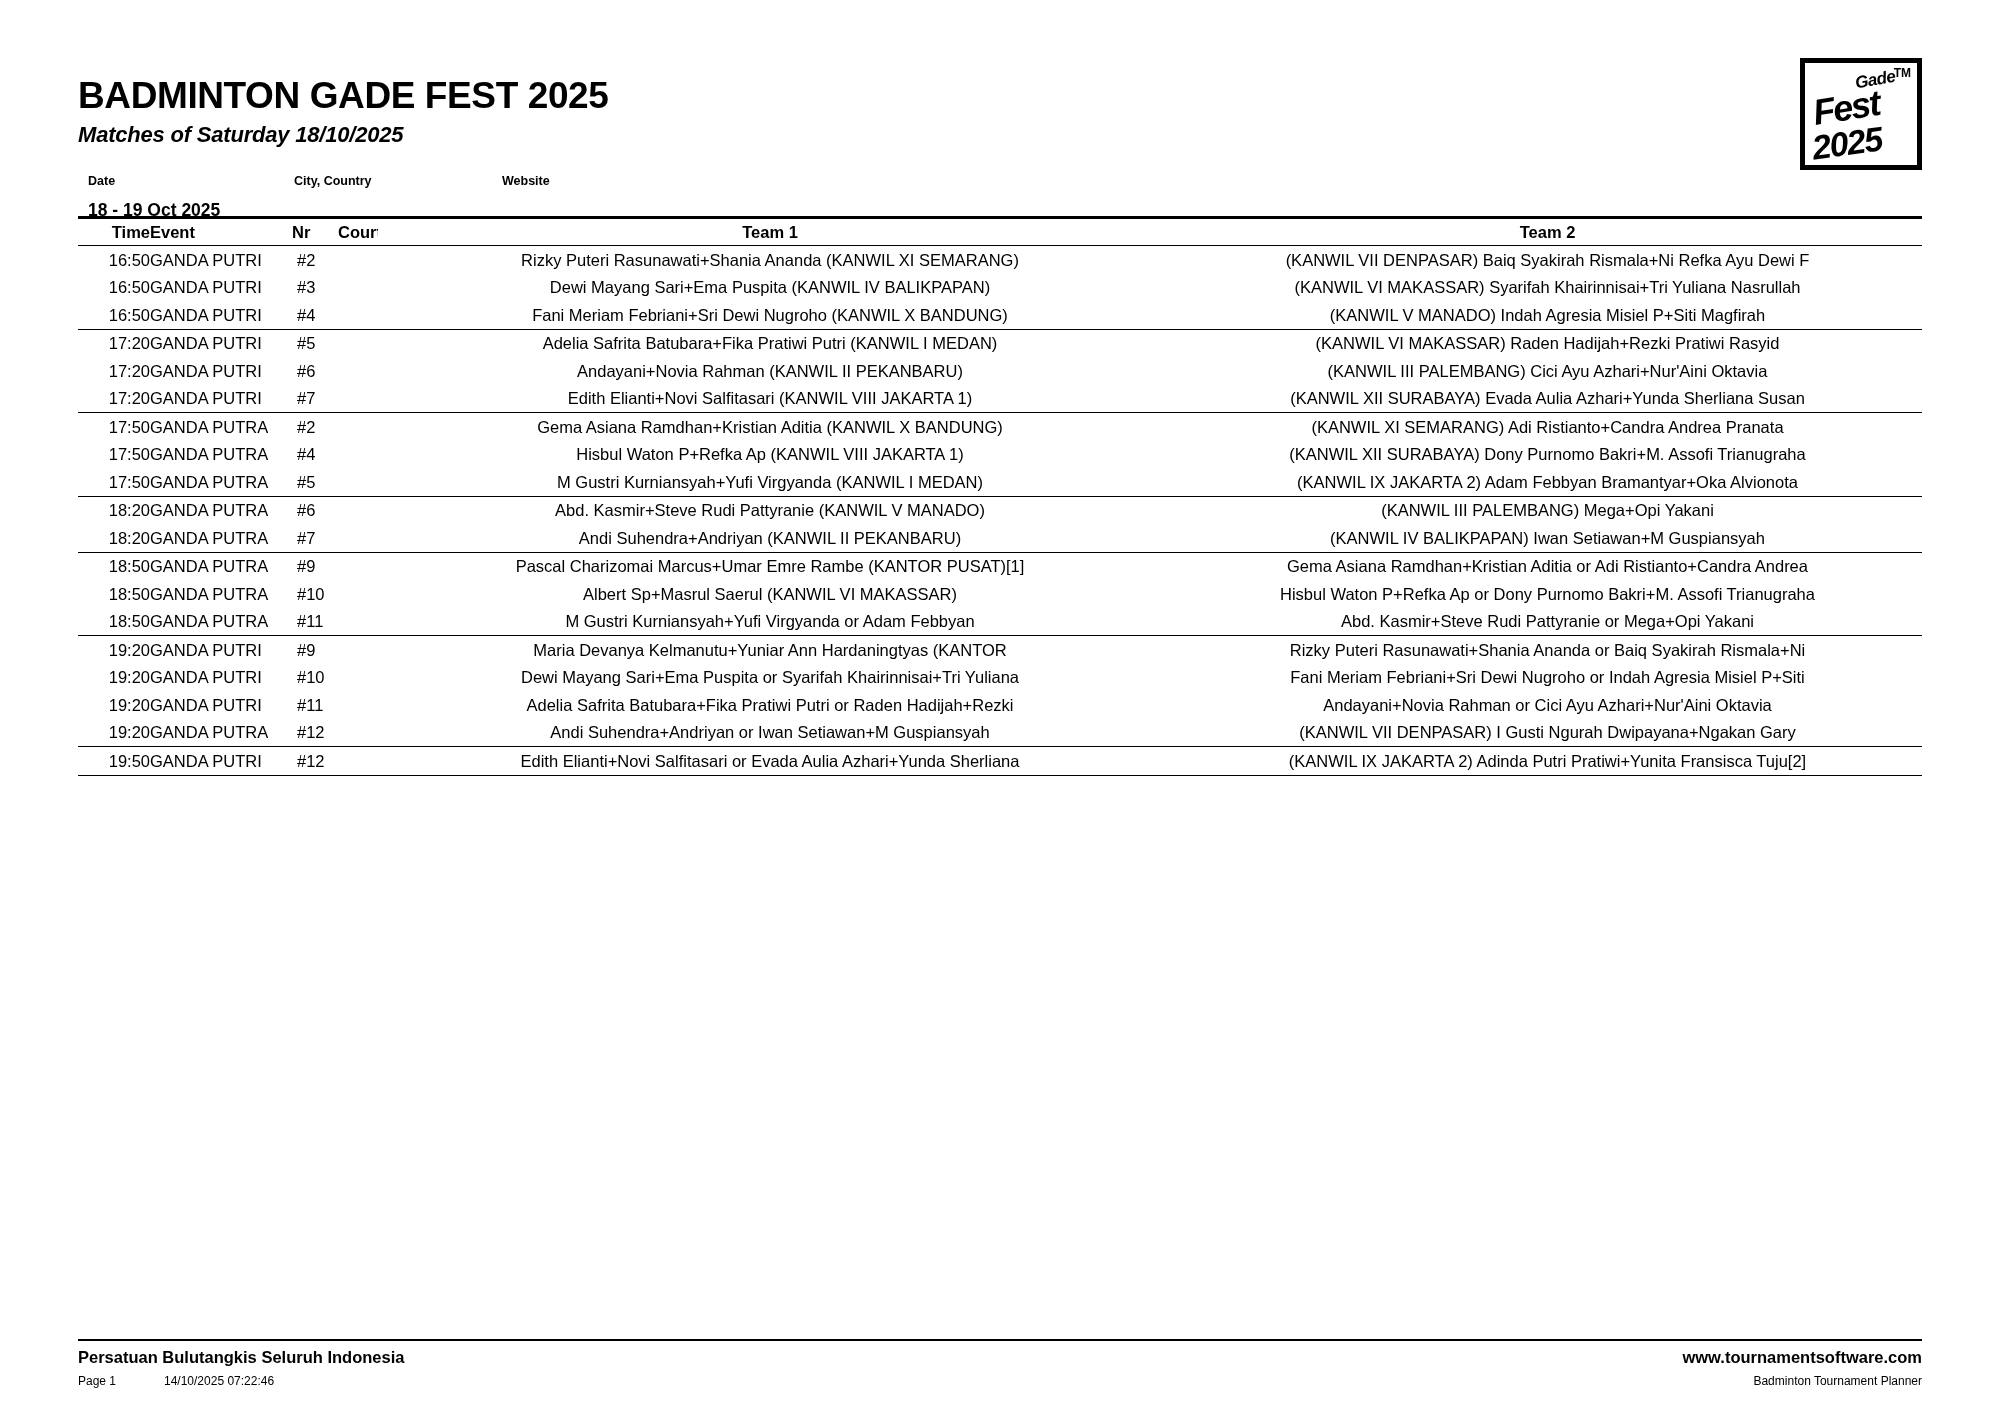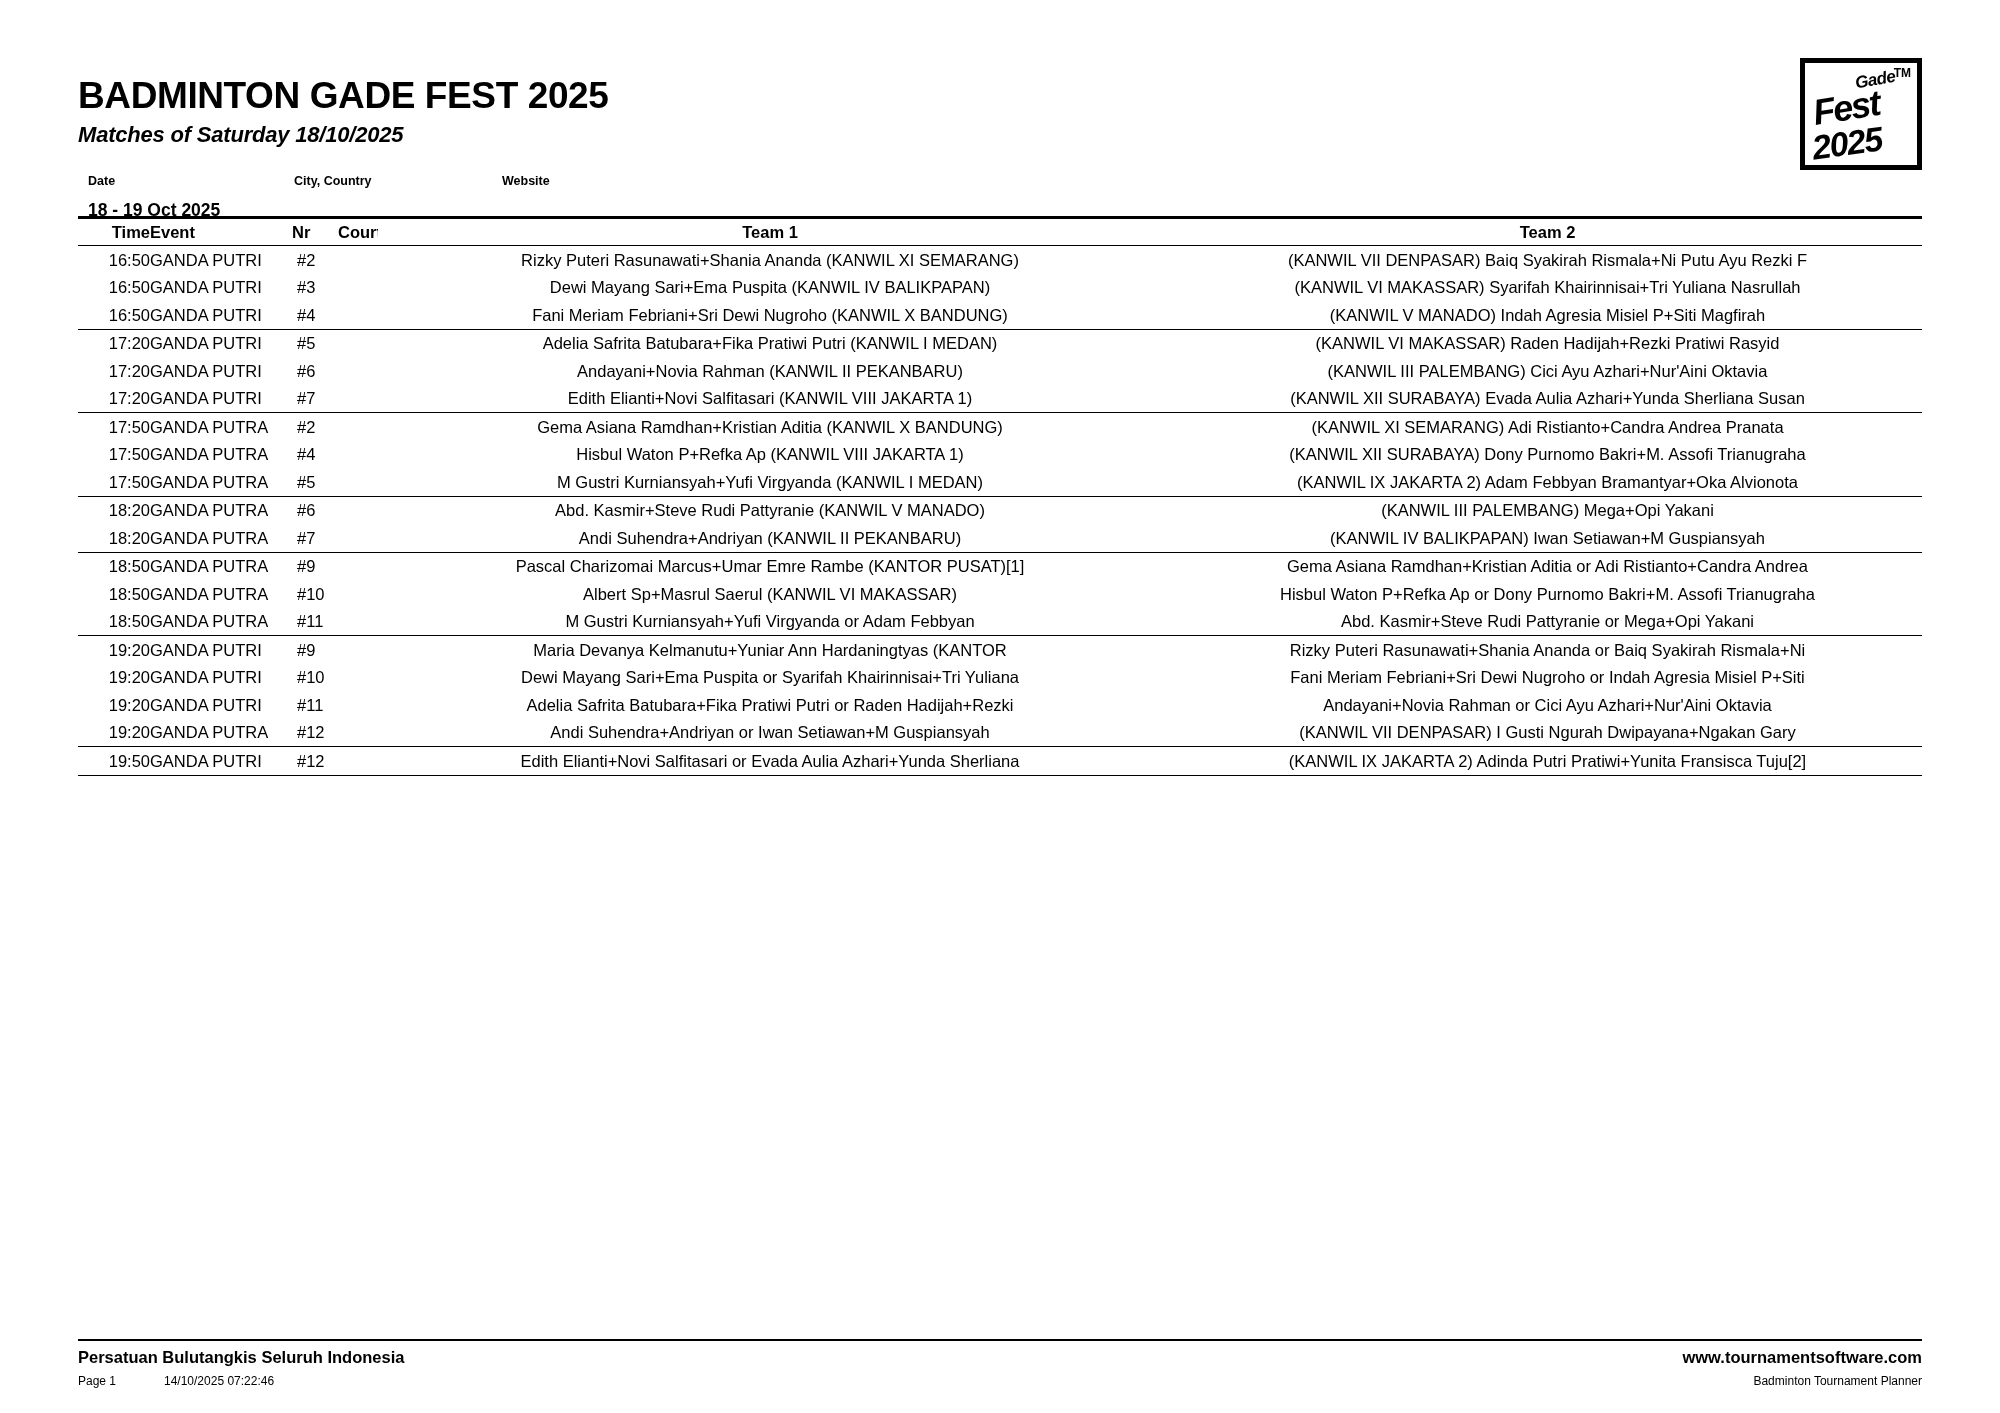--- a/index.html
+++ b/index.html
@@ -241,21 +241,21 @@
         <th class="c-team2">Team 2</th>
       </tr>
     </thead>
     <tbody id="matches-body">
         <tr>
           <td class="c-time">16:50</td>
           <td class="c-event">GANDA PUTRI</td>
           <td class="c-nr">#2</td>
           <td class="c-court"></td>
           <td class="c-team1">Rizky Puteri Rasunawati+Shania Ananda (KANWIL XI SEMARANG)</td>
-          <td class="c-team2">(KANWIL VII DENPASAR) Baiq Syakirah Rismala+Ni Putu Ayu Rezki F</td>
+          <td class="c-team2">(KANWIL VII DENPASAR) Baiq Syakirah Rismala+Ni Refka Ayu Dewi F</td>
         </tr>
         <tr>
           <td class="c-time">16:50</td>
           <td class="c-event">GANDA PUTRI</td>
           <td class="c-nr">#3</td>
           <td class="c-court"></td>
           <td class="c-team1">Dewi Mayang Sari+Ema Puspita (KANWIL IV BALIKPAPAN)</td>
           <td class="c-team2">(KANWIL VI MAKASSAR) Syarifah Khairinnisai+Tri Yuliana Nasrullah</td>
         </tr>
         <tr class="group-end">

